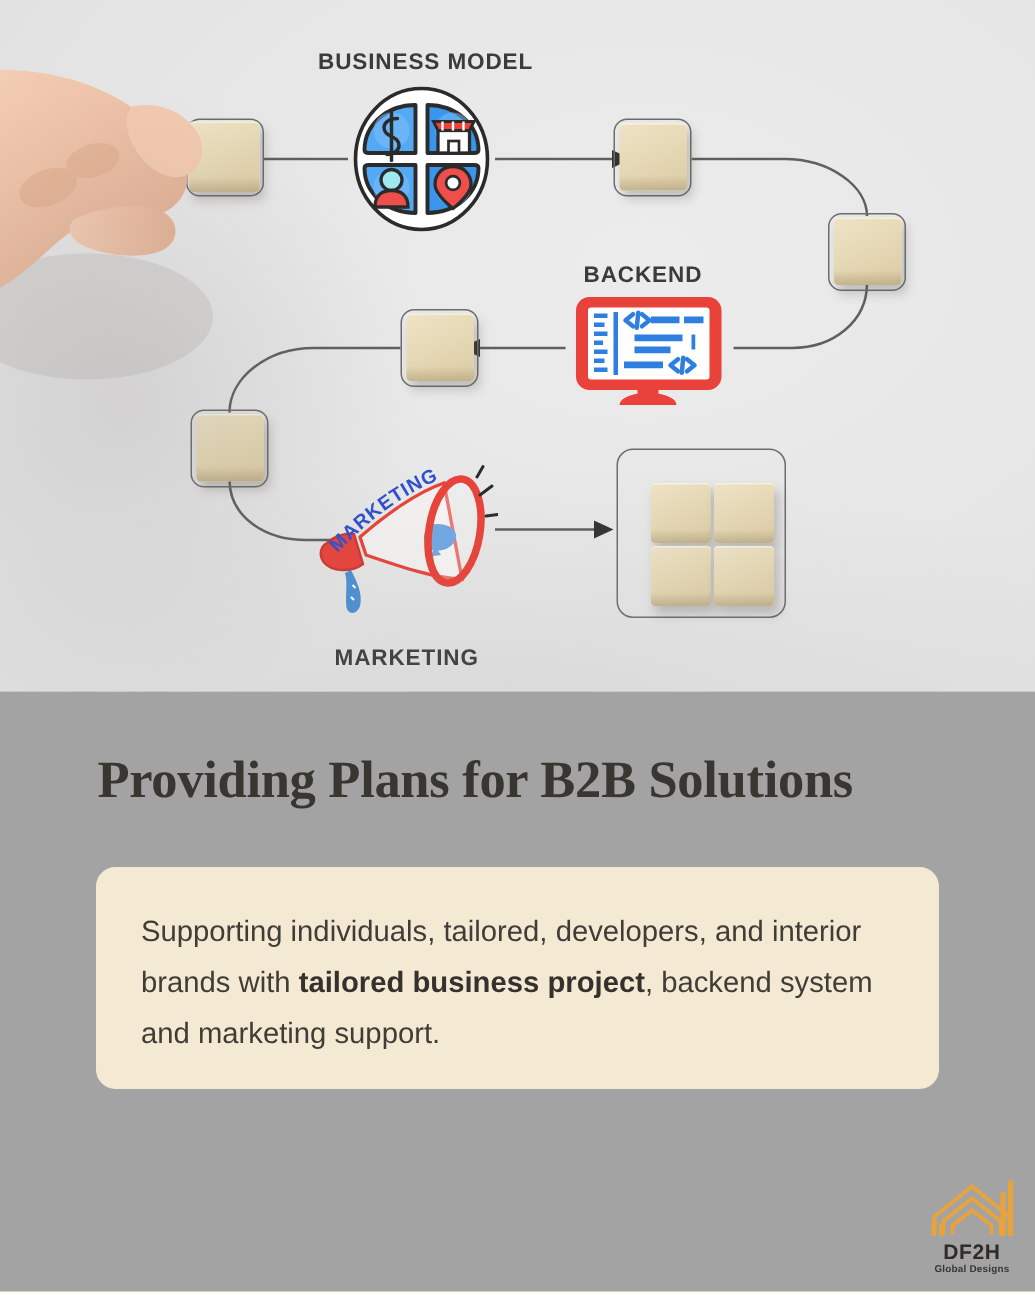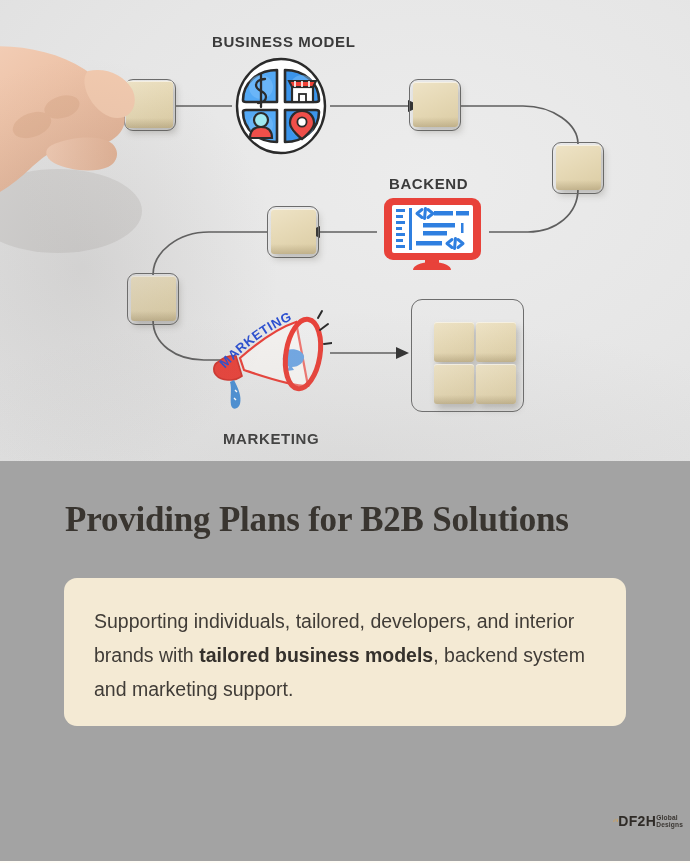--- a/index.html
+++ b/index.html
@@ -133,21 +133,21 @@
     color: #4a4641;
     white-space: nowrap;
   }
 
   
   .logo {
     position: absolute;
     left: 613px; top: 783px;
     width: 70px; height: 74px;
     display: flex;
-    flex-direction: row;
+    flex-direction: column;
     align-items: center;
     justify-content: flex-start;
   }
   .logo-mark { width: 62px; height: 42px; }
   .logo-name {
     font-family: "Liberation Sans", sans-serif;
     font-weight: 700;
     font-size: 14px;
     letter-spacing: 0.4px;
     color: #2f2b27;
@@ -366,21 +366,21 @@
     <div class="hero-vignette"></div>
   </div>
 
   <div class="content">
 
     <h1 class="headline">Providing Plans for B2B Solutions</h1>
 
     <div class="callout">
       <p class="callout-text">
         <span>Supporting individuals, tailored, developers, and</span>
-        <span>interior brands with </span><b>tailored business models</b><span>,</span>
+        <span>interior brands with </span><b>tailored business project</b><span>,</span>
         <span>backend system and marketing support.</span>
       </p>
     </div>
 
   </div>
 
   <div class="logo">
     <svg class="logo-mark" viewBox="0 0 62 42">
       <g fill="none" stroke="#e8a33d" stroke-width="2.6" stroke-linejoin="miter">
         <path d="M6,40 L6,28 L31,8 L56,28 L56,40"></path>

